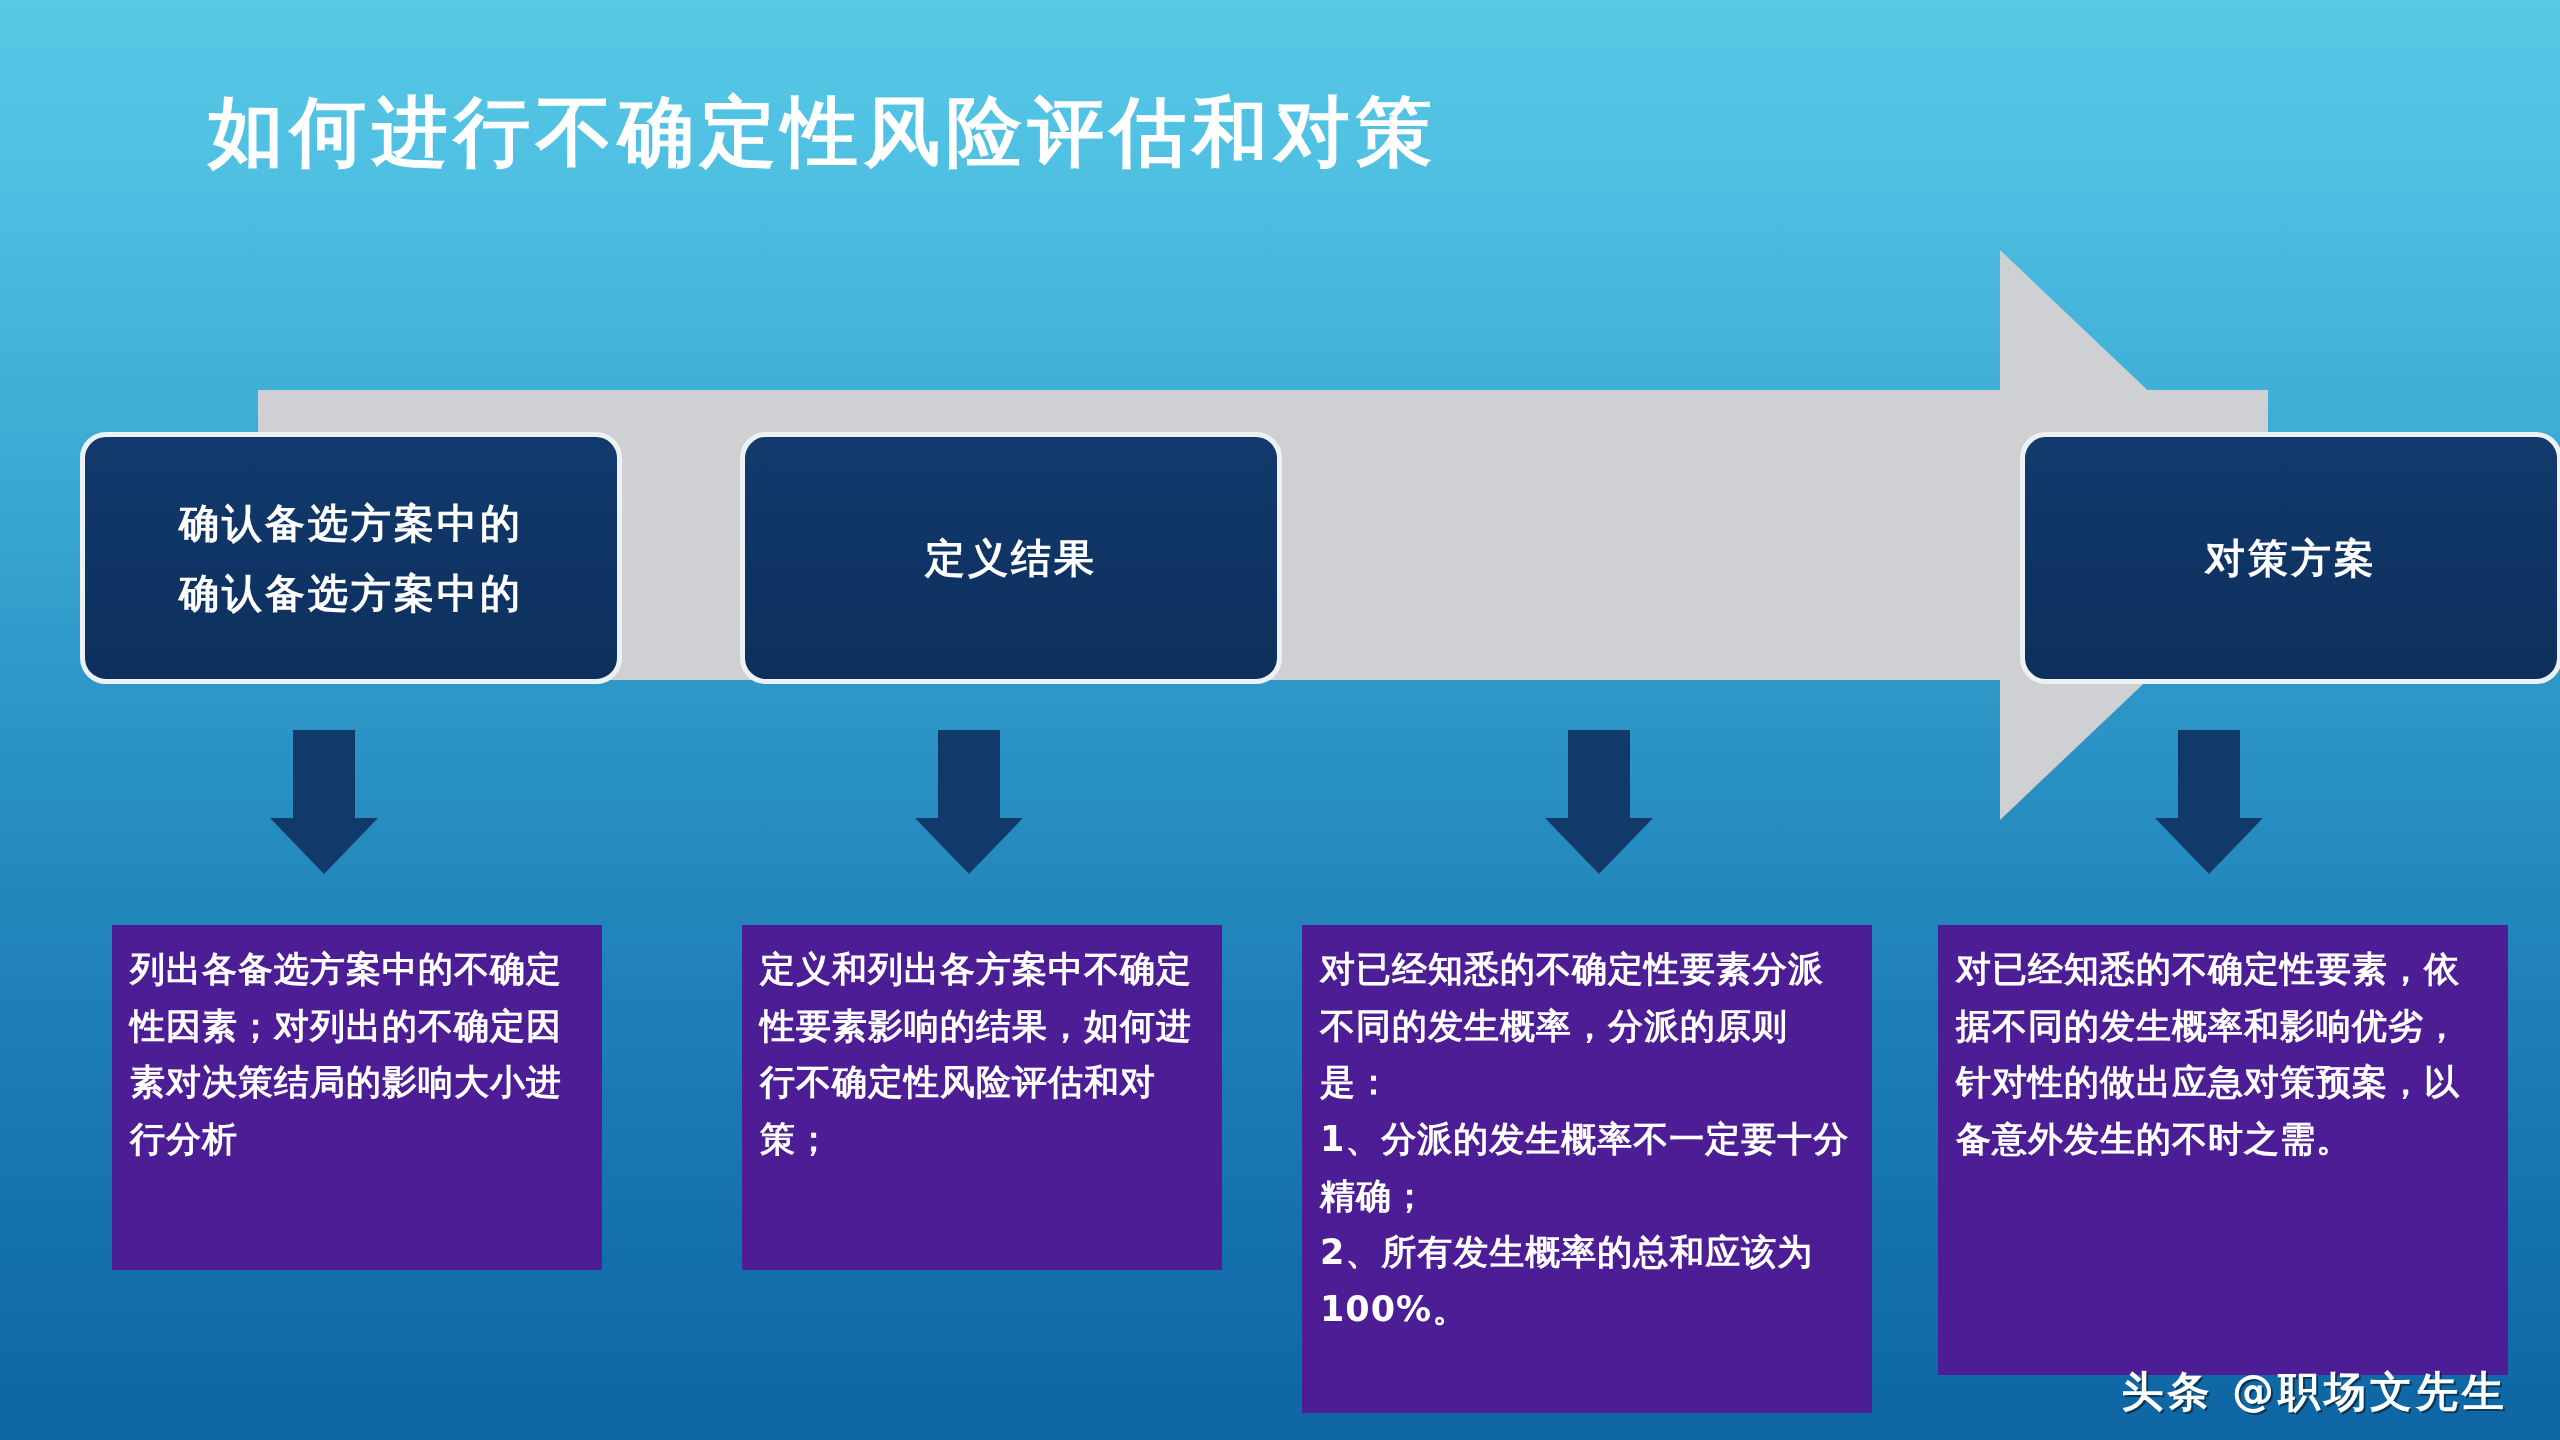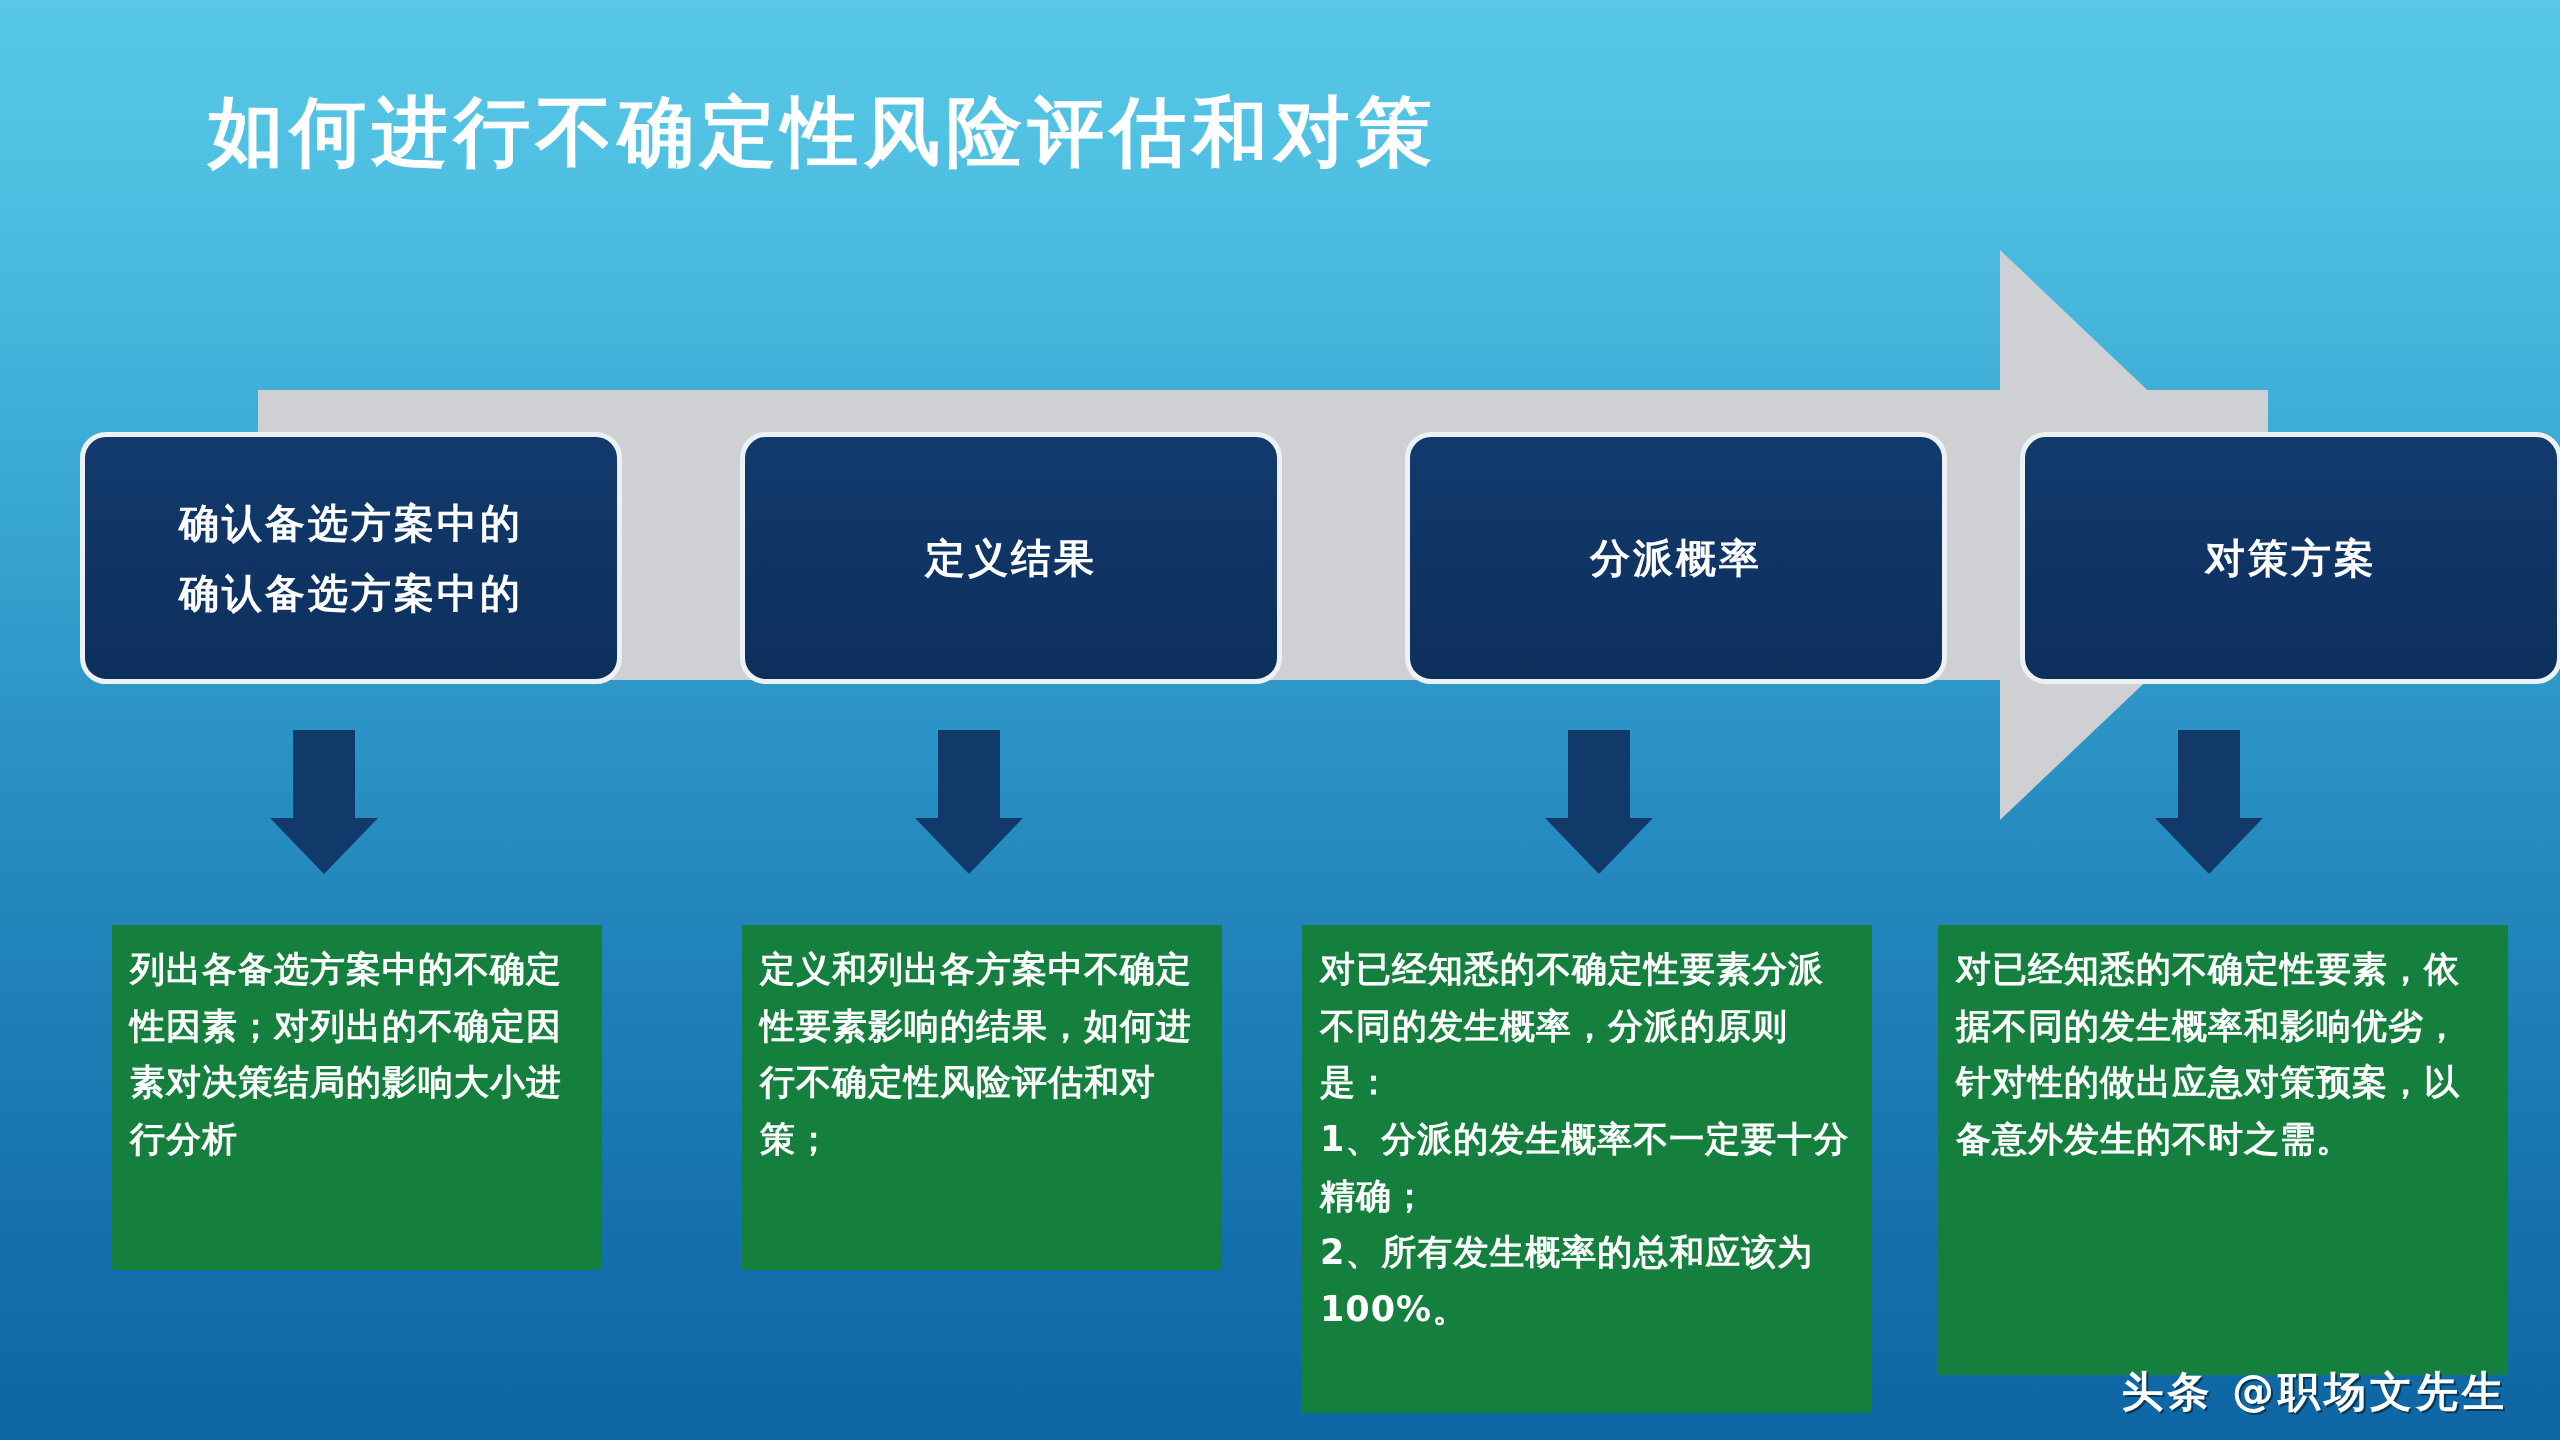--- a/index.html
+++ b/index.html
@@ -29,21 +29,21 @@
   }
   .stage .ln{display:block;white-space:nowrap;}
 
   
   .dn{position:absolute;width:108px;}
   .dn .shaft{width:62px;height:88px;margin:0 auto;background:#113a6b;}
   .dn .head{width:0;height:0;border-left:54px solid transparent;border-right:54px solid transparent;border-top:56px solid #113a6b;}
 
   
   .panel{
-    position:absolute;background:#15803d;color:#ffffff;
+    position:absolute;background:#4c1d95;color:#ffffff;
     font-weight:bold;font-size:35px;line-height:1.62;letter-spacing:1px;
     padding:16px 14px 4px 18px;box-sizing:border-box;
   }
   .panel p{margin:0;white-space:pre-wrap;}
 
   .title{
     position:absolute;left:208px;top:82px;
     color:#ffffff;font-size:76px;font-weight:bold;letter-spacing:6px;white-space:nowrap;
   }
   .watermark{
@@ -67,23 +67,20 @@
             border-top:285px solid transparent;border-bottom:285px solid transparent;
             border-left:300px solid #cfd0d4;"></div>
 
 <div class="stages">
   <div class="stage" style="left:0px;width:542px;">
     <span class="ln">确认备选方案中的</span>
     <span class="ln">确认备选方案中的</span>
   </div>
   <div class="stage" style="left:660px;width:542px;">
     <span class="ln">定义结果</span>
-  </div>
-  <div class="stage" style="left:1325px;width:542px;">
-    <span class="ln">分派概率</span>
   </div>
   <div class="stage" style="left:1940px;width:542px;">
     <span class="ln">对策方案</span>
   </div>
 </div>
 
 <div class="dn" style="left:270px;top:730px;">
   <div class="shaft"></div>
   <div class="head"></div>
 </div>

